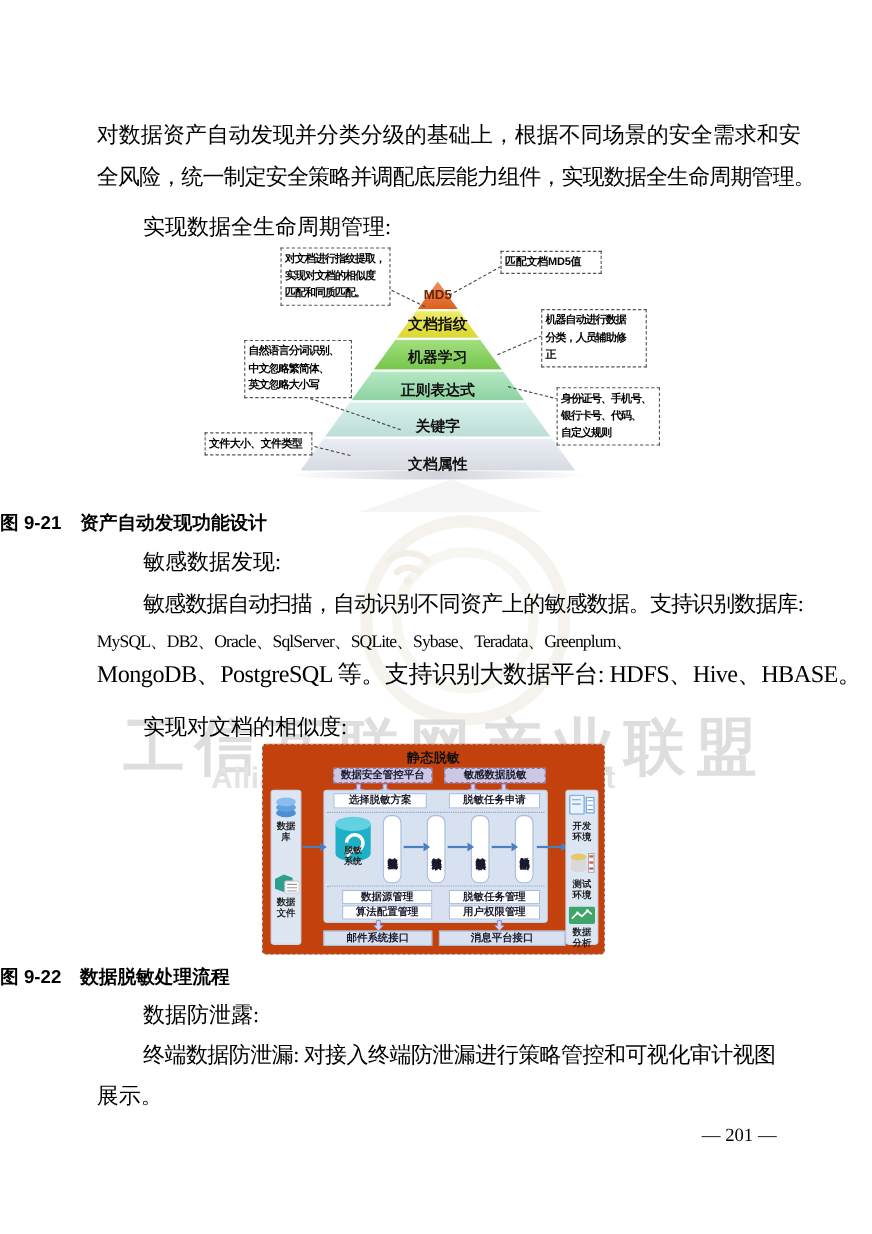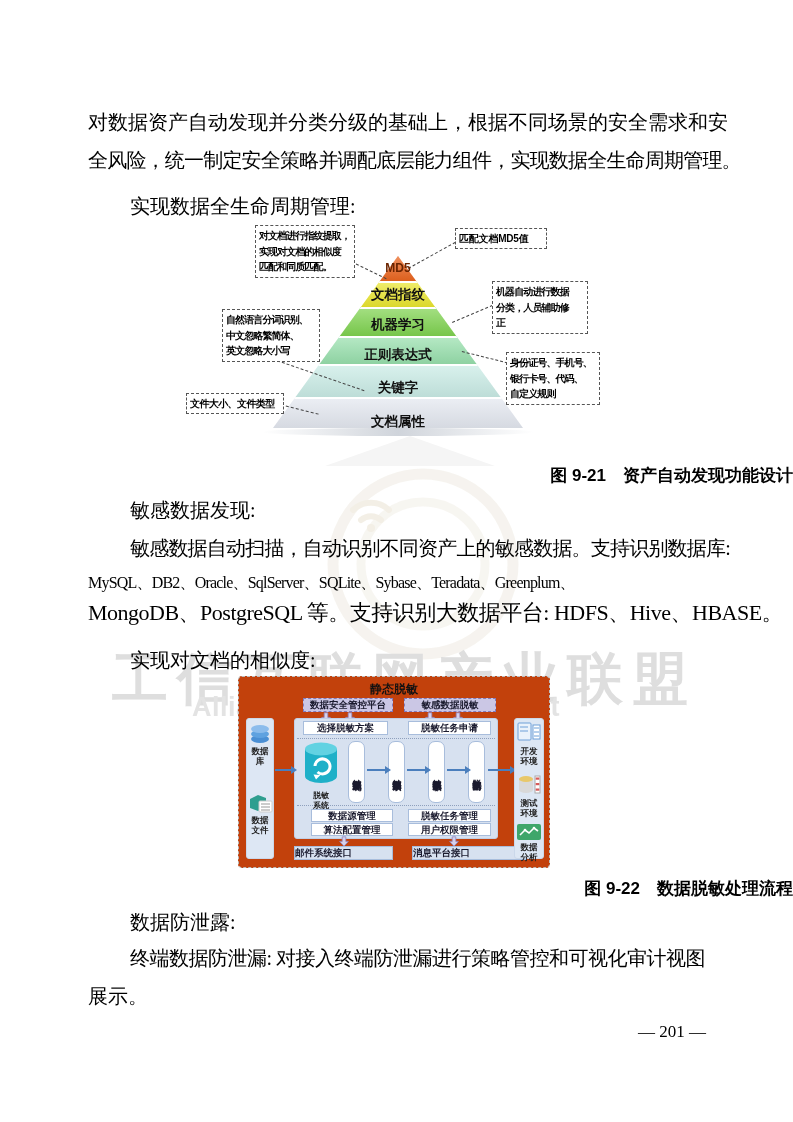--- a/index.html
+++ b/index.html
@@ -6,21 +6,21 @@
   .page{position:relative;width:793px;height:1122px;background:#fff;overflow:hidden;
         font-family:"Liberation Serif","DejaVu Serif",serif;}
   
   .wm{position:absolute;z-index:0;pointer-events:none;}
   .wm1{left:112px;top:642px;font:bold 56px "Liberation Sans",sans-serif;color:#DEDEDE;letter-spacing:9px;white-space:nowrap;}
   .wm2{left:192px;top:692px;font:bold 27px "Liberation Sans",sans-serif;color:#E3E3E3;letter-spacing:0.5px;white-space:nowrap;}
   .wmlogo{left:305px;top:452px;opacity:.55;}
   
   .bodyline{position:absolute;z-index:1;font-size:20px;color:#000;white-space:nowrap;}
   .ls-n{letter-spacing:-0.8px;} .ls-s{letter-spacing:-0.5px;}
-  .caption{position:absolute;z-index:1;left:0;width:100%;text-align:right;
+  .caption{position:absolute;z-index:1;left:0;width:100%;text-align:left;
            font:bold 17px "Liberation Sans",sans-serif;color:#000;}
   .pageno{position:absolute;z-index:1;top:1022px;right:87px;font-size:17px;color:#000;}
   
   .pyr{position:absolute;z-index:1;left:273px;top:256px;width:250px;height:172px;
        clip-path:polygon(50% 0,100% 100%,0 100%);}
   .ps{width:100%;box-sizing:border-box;background-image:linear-gradient(rgba(255,255,255,.28),rgba(0,0,0,.06));}
   .ps+.ps{border-top:2px solid #fff;}
   .ps0{height:25px;} .ps1{height:26px;} .ps2{height:29px;} .ps3{height:28px;} .ps4{height:33px;} .ps5{height:31px;}
   .pyr-labels{position:absolute;z-index:2;left:273px;top:256px;width:250px;height:172px;pointer-events:none;}
   .pl{width:100%;text-align:center;font:bold 13.5px "Liberation Sans",sans-serif;color:#111;}
@@ -56,39 +56,39 @@
   .pb2{left:165px;top:21px;width:92px;height:14px;}
   .mainpanel{position:absolute;left:55px;top:41px;width:204px;height:121px;background:#D7E1F0;
              border:1px solid #C2D0E6;border-radius:3px;}
   .wbox{position:absolute;background:#fff;border:1px solid #A8BDDC;text-align:center;
         font:600 9.5px/12px "Liberation Sans",sans-serif;color:#1a1a2e;}
   .wb1{left:64px;top:44px;width:85px;height:14px;}
   .wb2{left:169px;top:44px;width:83px;height:14px;}
   .sep{position:absolute;left:58px;width:198px;border-top:1px dotted #8fa0bd;height:0;}
   .sep1{top:61px;} .sep2{top:128px;}
   .sysicon{position:absolute;left:63px;top:64px;}
-  .syslabel{position:absolute;left:63px;top:114px;width:38px;text-align:center;
+  .syslabel{position:absolute;left:63px;top:91px;width:38px;text-align:center;
             font:600 8px/9.5px "Liberation Sans",sans-serif;color:#222;white-space:pre-line;}
   .vbox{position:absolute;top:64px;width:17px;height:62px;background:#fff;border:1px solid #A8BDDC;border-radius:7px;
         writing-mode:vertical-rl;font:600 9px "Liberation Sans",sans-serif;line-height:15px;
         letter-spacing:0.5px;color:#1a1a2e;padding-top:3px;text-align:center;}
   .v1{left:109px;} .v2{left:149px;} .v3{left:189px;} .v4{left:229px;}
   .arr{position:absolute;height:2px;background:#4A7EBD;}
   .arr:after{content:"";position:absolute;right:-6px;top:-3px;border-left:6px solid #4A7EBD;
              border-top:4px solid transparent;border-bottom:4px solid transparent;}
   .aL{left:36px;top:92px;width:16px;} .a1{left:128px;top:92px;width:18px;}
   .a2{left:168px;top:92px;width:18px;} .a3{left:208px;top:92px;width:18px;}
   .aR{left:249px;top:92px;width:22px;}
   .mbox{position:absolute;background:#fff;border:1px solid #A8BDDC;text-align:center;
         font:600 9.5px/11px "Liberation Sans",sans-serif;color:#1a1a2e;height:13px;}
   .m1{left:72px;top:132px;width:82px;} .m2{left:169px;top:132px;width:83px;}
   .m3{left:72px;top:146px;width:82px;} .m4{left:169px;top:146px;width:83px;}
-  .ibox{position:absolute;background:#D7E1F0;border:1px solid #A8BDDC;
+  .ibox{position:absolute;background:#D7E1F0;border:1px solid #A8BDDC;text-align:center;
         font:600 9.5px/12px "Liberation Sans",sans-serif;color:#1a1a2e;height:14px;top:169px;}
-  .i1{left:55px;width:99px;} .i2{left:160px;width:115px;margin-left:13px;}
+  .i1{left:55px;width:99px;} .i2{left:160px;width:115px;}
   .sidepanel{position:absolute;top:41px;height:141px;background:#DDE7F4;border:1px solid #CBD8EA;border-radius:3px;}
   .lpanel{left:7px;width:28px;} .rpanel{left:275px;width:30px;}
   .sideicon{position:absolute;}
   .sidelabel{position:absolute;text-align:center;font:600 8.5px/10px "Liberation Sans",sans-serif;
              color:#222;white-space:pre-line;}
   .ha{position:absolute;}
   .ha1{left:82px;top:35px;} .ha2{left:106px;top:35px;} .ha3{left:186px;top:35px;} .ha4{left:214px;top:35px;}
   .ha5{left:100px;top:159px;} .ha6{left:210px;top:159px;}
 </style>
 </head>

